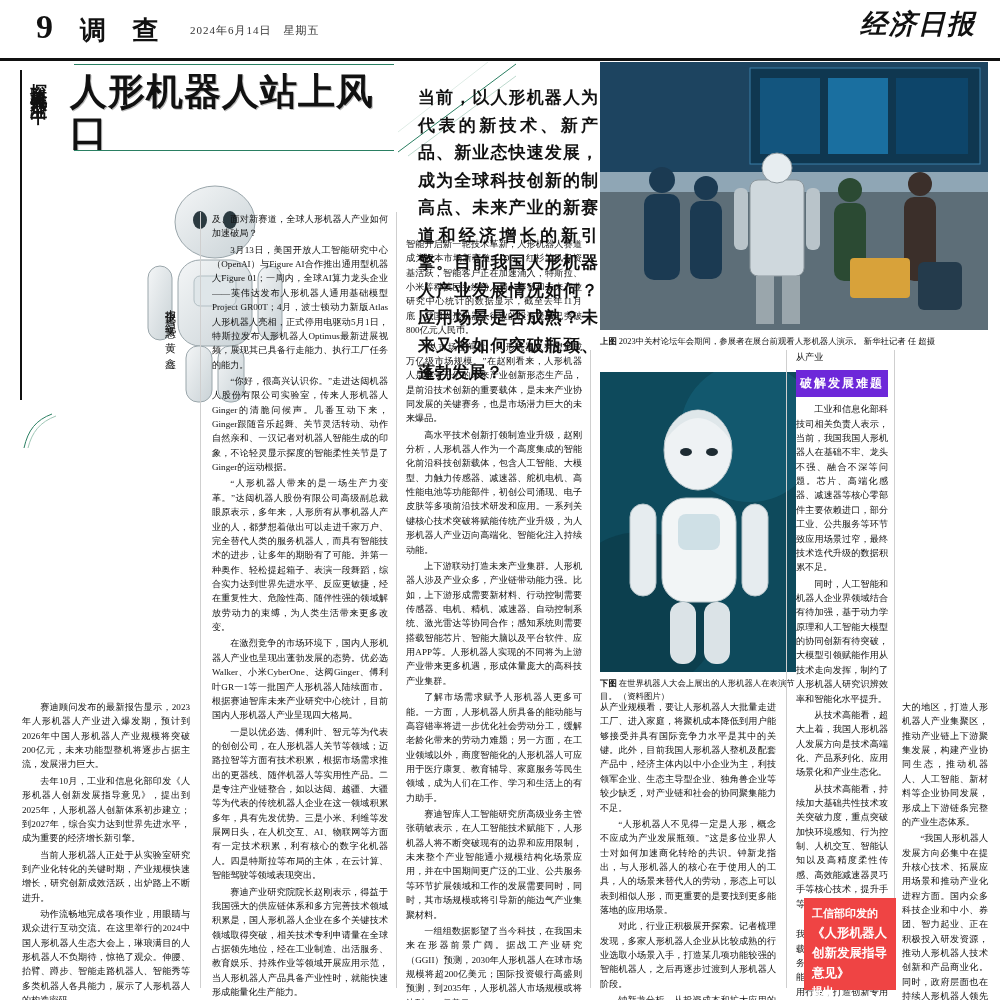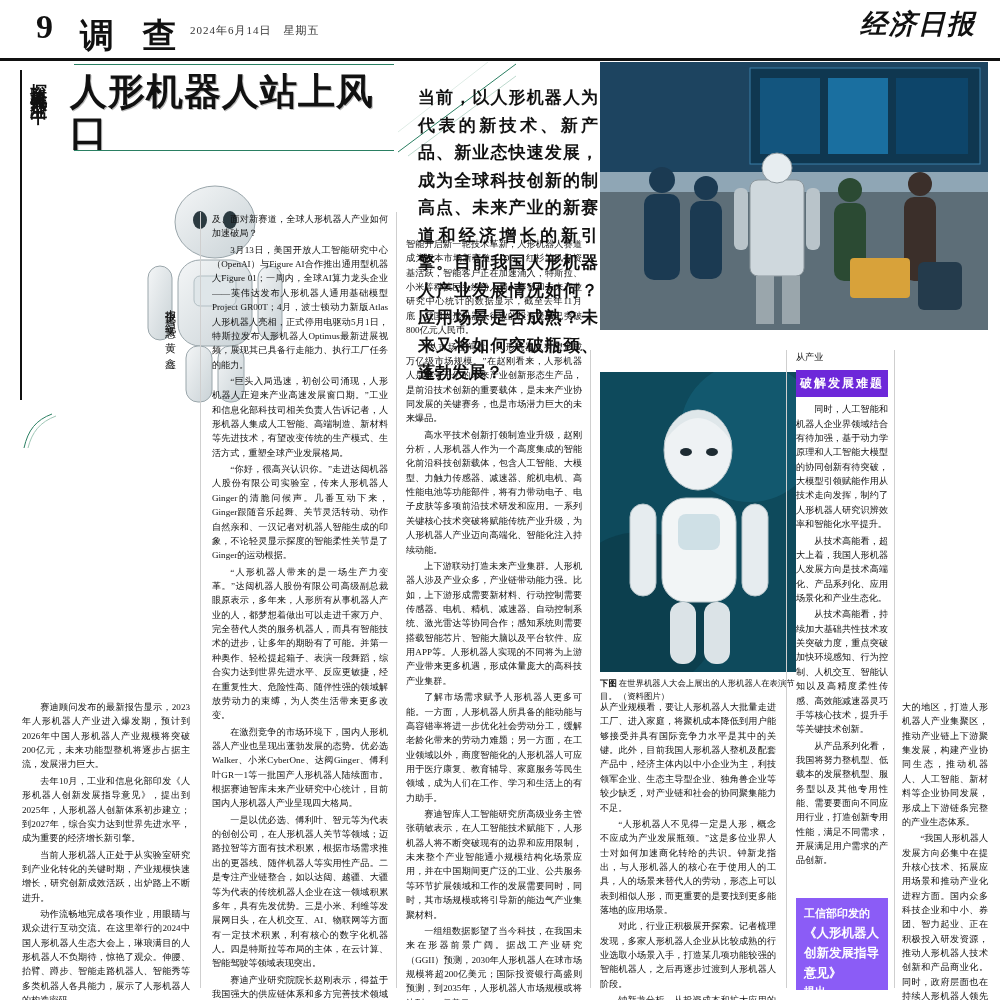--- a/index.html
+++ b/index.html
@@ -17,21 +17,21 @@
   .masthead{
     position:absolute;left:0;top:0;width:1000px;height:58px;
     border-bottom:3px solid #111;
   }
   .page-num{
     position:absolute;left:36px;top:8px;
     font-size:34px;font-weight:bold;font-family:"Liberation Serif",serif;
   }
   .section-title{
     position:absolute;left:80px;top:13px;
-    font-size:34px;letter-spacing:10px;font-weight:bold;
+    font-size:26px;letter-spacing:10px;font-weight:bold;
   }
   .masthead-date{
     position:absolute;left:190px;top:23px;
     font-size:11px;color:#333;letter-spacing:1px;
   }
   .paper-name{
     position:absolute;right:24px;top:6px;
     font-size:27px;font-weight:bold;letter-spacing:2px;
     font-family:"Liberation Serif",serif;
     color:#111;
@@ -134,23 +134,23 @@
   .photo-caption{
     position:absolute;font-size:8.4px;line-height:1.5;color:#111;
   }
 
   
   .scene{position:absolute;inset:0;}
 
   
   .greenbox{
     position:absolute;
-    background:#8b5cf6;color:#fff;
+    background:#ef4444;color:#fff;
     padding:7px 8px;box-sizing:border-box;
-    font-size:11px;line-height:1.6;font-weight:bold;
+    font-size:11px;line-height:1.6;font-weight:bold;margin-left:8px;
   }
   .greenbox .line2{font-size:12.5px;}
   .bold{font-weight:bold;}
 </style>
 </head>
 <body>
 
 <div class="page">
 
   <div class="masthead">
@@ -211,35 +211,34 @@
     <p>当前人形机器人正处于从实验室研究到产业化转化的关键时期，产业规模快速增长，研究创新成效活跃，出炉路上不断进升。</p>
     <p>动作流畅地完成各项作业，用眼睛与观众进行互动交流。在这里举行的2024中国人形机器人生态大会上，琳琅满目的人形机器人不负期待，惊艳了观众。伸腰、抬臂、蹲步、智能走路机器人、智能秀等多类机器人各具能力，展示了人形机器人的构造密码。</p>
 
   </div>
 
   <div class="vrule" style="left:200px;top:212px;height:776px;"></div>
 
   <div class="col" style="left:212px;top:212px;width:176px;height:776px;">
     <p class="noind">及、面对新赛道，全球人形机器人产业如何加速破局？</p>
     <p>3月13日，美国开放人工智能研究中心（OpenAI）与Figure AI合作推出通用型机器人Figure 01；一周内，全球AI算力龙头企业——英伟达发布人形机器人通用基础模型Project GR00T；4月，波士顿动力新版Atlas人形机器人亮相，正式停用电驱动5月1日，特斯拉发布人形机器人Optimus最新进展视频，展现其已具备行走能力、执行工厂任务的能力。</p>
-    <p>“巨头入局迅速，初创公司涌现，人形机器人正迎来产业高速发展窗口期。”工业和信息化部科技司相关负责人告诉记者，人形机器人集成人工智能、高端制造、新材料等先进技术，有望改变传统的生产模式、生活方式，重塑全球产业发展格局。</p>
     <p>“你好，很高兴认识你。”走进达闼机器人股份有限公司实验室，传来人形机器人Ginger的清脆问候声。几番互动下来，Ginger跟随音乐起舞、关节灵活转动、动作自然亲和、一汉记者对机器人智能生成的印象，不论轻灵显示探度的智能柔性关节是了Ginger的运动根据。</p>
     <p>“人形机器人带来的是一场生产力变革。”达闼机器人股份有限公司高级副总裁眼原表示，多年来，人形所有从事机器人产业的人，都梦想着做出可以走进千家万户、完全替代人类的服务机器人，而具有智能技术的进步，让多年的期盼有了可能。并第一种奥作、轻松提起箱子、表演一段舞蹈，综合实力达到世界先进水平、反应更敏捷，经在重复性大、危险性高、随伴性强的领域解放劳动力的束缚，为人类生活带来更多改变。</p>
     <p>在激烈竞争的市场环境下，国内人形机器人产业也呈现出蓬勃发展的态势。优必选Walker、小米CyberOne、达阀Ginger、傅利叶GR一1等一批国产人形机器人陆续面市。根据赛迪智库未来产业研究中心统计，目前国内人形机器人产业呈现四大格局。</p>
     <p>一是以优必选、傅利叶、智元等为代表的创创公司，在人形机器人关节等领域；迈路拉智等方面有技术积累，根据市场需求推出的更器线、随伴机器人等实用性产品。二是专注产业链整合，如以达闼、越疆、大疆等为代表的传统机器人企业在这一领域积累多年，具有先发优势。三是小米、利维等发展网日头，在人机交互、AI、物联网等方面有一定技术积累，利有核心的数字化机器人。四是特斯拉等布局的主体，在云计算、智能驾驶等领域表现突出。</p>
     <p>赛迪产业研究院院长赵刚表示，得益于我国强大的供应链体系和多方完善技术领域积累是，国人形机器人企业在多个关键技术领域取得突破，相关技术专利申请量在全球占据领先地位，经在工业制造、出活服务、教育娱乐、持殊作业等领域开展应用示范，当人形机器人产品具备产业性时，就能快速形成能量化生产能力。</p>
 
   </div>
 
   <div class="vrule" style="left:396px;top:212px;height:776px;"></div>
 
   <div class="col" style="left:406px;top:213px;width:176px;height:776px;margin-top:24px;">
     <p class="noind">智能开启新一轮技术革新，人形机器人赛道成为资本市场新赛道。IDG、红杉等风投资基活跃，智能客户正在加速涌入，特斯拉、小米等科技巨头纷纷入局。赛智和未来产业研究中心统计的数据显示，截至去年11月底，我国人形机器人行业的投资金额已突破800亿元人民币。</p>
     <p>“从市场空间看，人形机器人有望形成万亿级市场规模。”在赵刚看来，人形机器人是处于千亿的未来产业创新形态生产品，是前沿技术创新的重要载体，是未来产业协同发展的关键赛务，也是市场潜力巨大的未来爆品。</p>
-    <p>高水平技术创新打领制造业升级，赵刚分析，人形机器人作为一个高度集成的智能化前沿科技创新载体，包含人工智能、大模型、力触力传感器、减速器、舵机电机、高性能电池等功能部件，将有力带动电子、电子皮肤等多项前沿技术研发和应用。一系列关键核心技术突破将赋能传统产业升级，为人形机器人产业迈向高端化、智能化注入持续动能。</p>
+    <p>高水平技术创新打领制造业升级，赵刚分析，人形机器人作为一个高度集成的智能化前沿科技创新载体，包含人工智能、大模型、力触力传感器、减速器、舵机电机、高性能电池等功能部件，初创公司涌现、电子皮肤等多项前沿技术研发和应用。一系列关键核心技术突破将赋能传统产业升级，为人形机器人产业迈向高端化、智能化注入持续动能。</p>
     <p>上下游联动打造未来产业集群。人形机器人涉及产业众多，产业链带动能力强。比如，上下游形成需要新材料、行动控制需要传感器、电机、精机、减速器、自动控制系统、激光雷达等协同合作；感知系统则需要搭载智能芯片、智能大脑以及平台软件、应用APP等。人形机器人实现的不同将为上游产业带来更多机遇，形成体量庞大的高科技产业集群。</p>
     <p>了解市场需求赋予人形机器人更多可能。一方面，人形机器人所具备的能动能与高容错率将进一步优化社会劳动分工，缓解老龄化带来的劳动力难题；另一方面，在工业领域以外，商度智能化的人形机器人可应用于医疗康复、教育辅导、家庭服务等民生领域，成为人们在工作、学习和生活上的有力助手。</p>
     <p>赛迪智库人工智能研究所高级业务主管张萌敏表示，在人工智能技术赋能下，人形机器人将不断突破现有的边界和应用限制，未来整个产业智能通小规模结构化场景应用，并在中国期间更广泛的工业、公共服务等环节扩展领域和工作的发展需要同时，同时，其市场规模或将引导新的能边气产业集聚材料。</p>
     <p>一组组数据影望了当今科技，在我国未来在形器前景广阔。据战工产业研究（GGII）预测，2030年人形机器人在球市场规模将超200亿美元；国际投资银行高盛则预测，到2035年，人形机器人市场规模或将达到1540亿美元。</p>
     <p>多位业界人士指出，未来10年至20年人形机器人产业将保持高速增长，成为引领新一轮科技革命和未来产业变革的重要引擎。</p>
 
   </div>
 
   <div class="vrule" style="left:590px;top:350px;height:638px;"></div>
 
@@ -272,20 +271,25 @@
           <rect x="234" y="141" width="32" height="78" rx="10"></rect>
       </g>
       <g fill="#3b2f2a">
         <circle cx="320" cy="122" r="12"></circle>
           <rect x="304" y="135" width="32" height="84" rx="10"></rect>
       </g>
       <rect x="250" y="196" width="60" height="40" rx="4" fill="#d8a23a"></rect>
       <rect x="318" y="200" width="44" height="48" rx="6" fill="#243b4c"></rect>
     </svg>
   </div>
+  <div class="photo-caption" style="left:600px;top:336px;width:388px;">
+    <span class="bold">上图</span>
+    <span>2023中关村论坛年会期间，参展者在展台前观看人形机器人演示。</span>
+    <span>新华社记者 任 超摄</span>
+  </div>
 
   <div class="photo" style="left:600px;top:372px;width:196px;height:300px;background:#0f4150;">
     <svg class="scene" viewBox="0 0 196 300" preserveAspectRatio="none">
       <rect x="0" y="0" width="196" height="300" fill="#0e4a5c"></rect>
       <circle cx="150" cy="60" r="70" fill="#15637a" opacity="0.6"></circle>
       <circle cx="40" cy="240" r="80" fill="#0b3a49" opacity="0.7"></circle>
 
       <ellipse cx="98" cy="78" rx="34" ry="40" fill="#eef2f4" stroke="#b9c6cb"></ellipse>
       <path d="M64 70 q34 -48 68 0 q-10 -30 -34 -32 q-24 2 -34 32z" fill="#dfe7ea"></path>
       <ellipse cx="86" cy="80" rx="6" ry="4" fill="#1d2b32"></ellipse>
@@ -315,20 +319,21 @@
     <p>“人形机器人不见得一定是人形，概念不应成为产业发展瓶颈。”这是多位业界人士对如何加速商化转给的共识。钟新龙指出，与人形机器人的核心在于使用人的工具，人的场景来替代人的劳动，形态上可以表到相似人形，而更重要的是要找到更多能落地的应用场景。</p>
     <p>对此，行业正积极展开探索。记者梳理发现，多家人形机器人企业从比较成熟的行业选取小场景入手，打造某几项功能较强的智能机器人，之后再逐步过渡到人形机器人阶段。</p>
     <p>钟新龙分析，从投资成本和扩大应用的角度出发，可先通过资试获得市场认可，给予整个产业更多的应用场景，让智能机器人在应用中完成自我优化迭代，最终形成良性健康的发展脉络。</p>
   </div>
 
   <div class="vrule" style="left:786px;top:350px;height:638px;"></div>
 
   <div class="col" style="left:796px;top:350px;width:92px;height:460px;">
     <p class="noind">从产业</p>
     <div class="sub-head">破解发展难题</div>
+    <p>工业和信息化部科技司相关负责人表示，当前，我国我国人形机器人在基础不牢、龙头不强、融合不深等问题。芯片、高端化感器、减速器等核心零部件主要依赖进口，部分工业、公共服务等环节致应用场景过窄，最终技术迭代升级的数据积累不足。</p>
     <p>同时，人工智能和机器人企业界领域结合有待加强，基于动力学原理和人工智能大模型的协同创新有待突破，大模型引领赋能作用从技术走向发挥，制约了人形机器人研究识辨效率和智能化水平提升。</p>
     <p>从技术高能看，超大上着，我国人形机器人发展方向是技术高端化、产品系列化、应用场景化和产业生态化。</p>
     <p>从技术高能看，持续加大基础共性技术攻关突破力度，重点突破加快环境感知、行为控制、人机交互、智能认知以及高精度柔性传感、高效能减速器灵巧手等核心技术，提升手等关键技术创新。</p>
     <p>从产品系列化看，我国将努力整机型、低载本的发展整机型、服务型以及其他专用性能、需要要面向不同应用行业，打造创新专用性能，满足不同需求，开展满足用户需求的产品创新。</p>
 
   </div>
 
   <div class="vrule" style="left:894px;top:350px;height:638px;"></div>
 
   <div class="col" style="left:902px;top:700px;width:86px;height:288px;">

